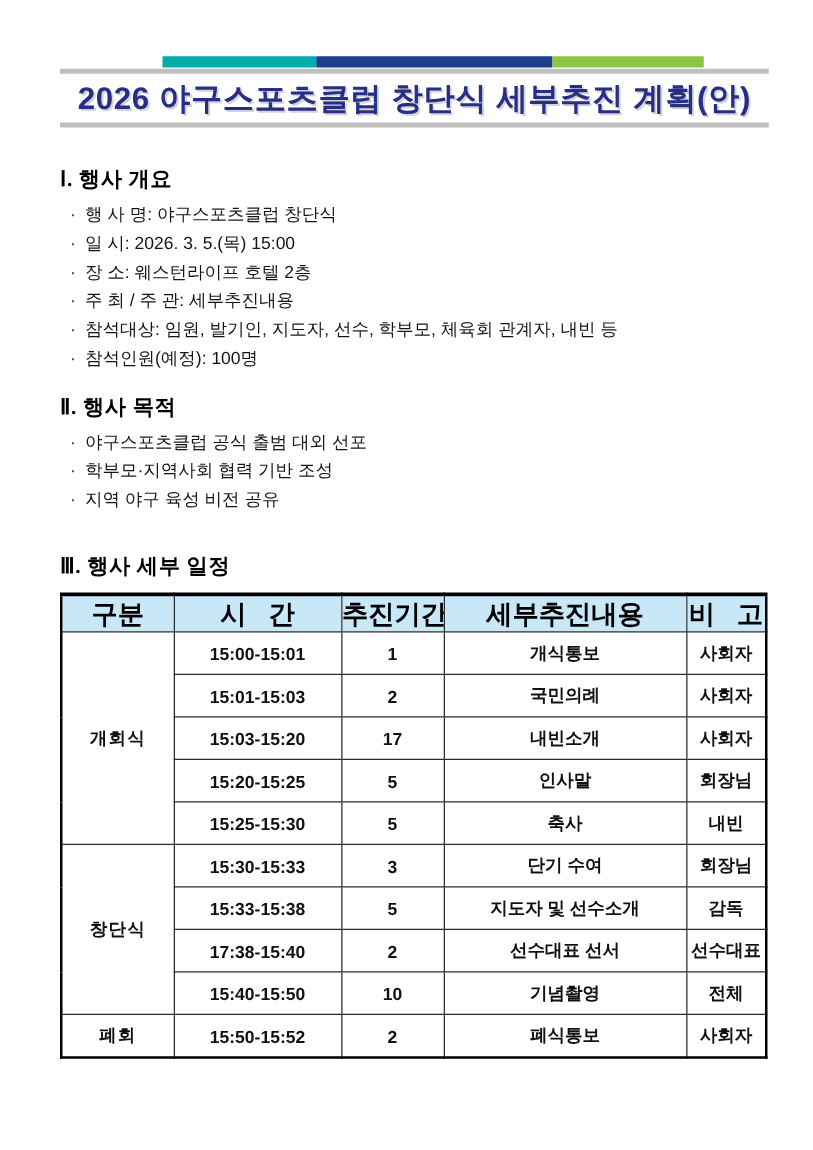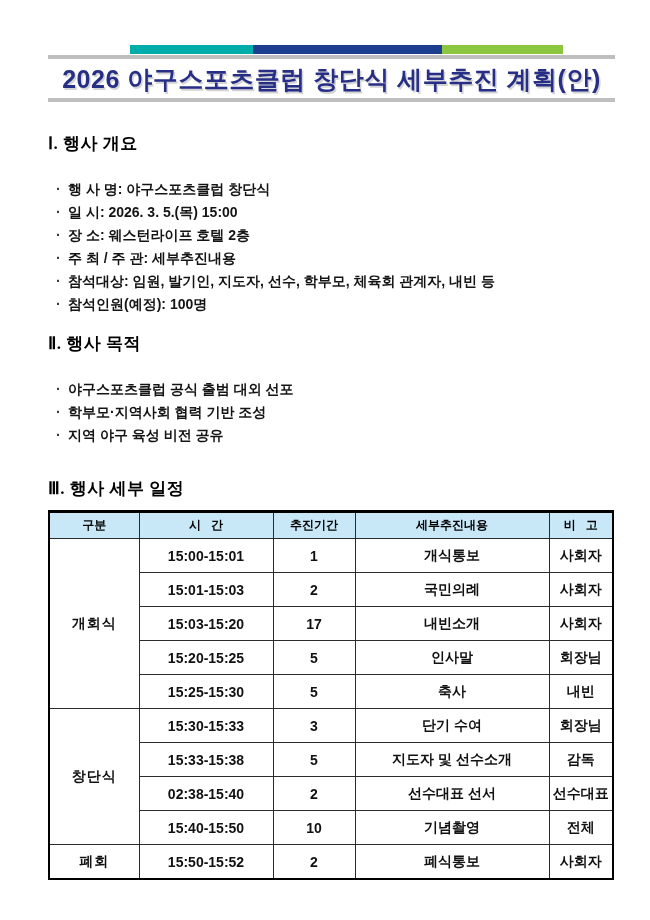--- a/index.html
+++ b/index.html
@@ -50,23 +50,22 @@
     font-size: 17px;
     font-weight: bold;
     color: #000;
     white-space: pre;
     letter-spacing: 0.5px;
     font-family: Liberation Serif, serif;
   }
   .sec-heading.mt2 { margin-top: 16px; }
   .sec-heading.mt3 { }
   .item-list {
-    margin-top: 23px;
+    margin-top: 5px;
     padding-left: 8px;
-    font-weight: bold;
   }
   .item-row {
     font-size: 14px;
     line-height: 23px;
     white-space: pre;
     color: #141414;
   }
   .item-row .dot {
     display: inline-block;
     width: 12px;
@@ -84,21 +83,21 @@
   table.schedule th, table.schedule td {
     border: 1.5px solid #2b2b2b;
     text-align: center;
     vertical-align: middle;
     padding: 0;
     overflow: hidden;
   }
   table.schedule th {
     background: var(--header-bg, #c9e8f7);
     height: 25px;
-    font-size: 12px;
+    font-size: 21px;
     font-weight: bold;
     white-space: pre;
     color: #000;
   }
   table.schedule td {
     height: 33px;
     font-size: 14px;
     font-weight: bold;
     color: #111;
   }
@@ -201,21 +200,21 @@
           <td>단기 수여</td>
           <td>회장님</td>
         </tr>
         <tr>
           <td>15:33-15:38</td>
           <td>5</td>
           <td>지도자 및 선수소개</td>
           <td>감독</td>
         </tr>
         <tr>
-          <td>02:38-15:40</td>
+          <td>17:38-15:40</td>
           <td>2</td>
           <td>선수대표 선서</td>
           <td>선수대표</td>
         </tr>
         <tr>
           <td>15:40-15:50</td>
           <td>10</td>
           <td>기념촬영</td>
           <td>전체</td>
         </tr>

